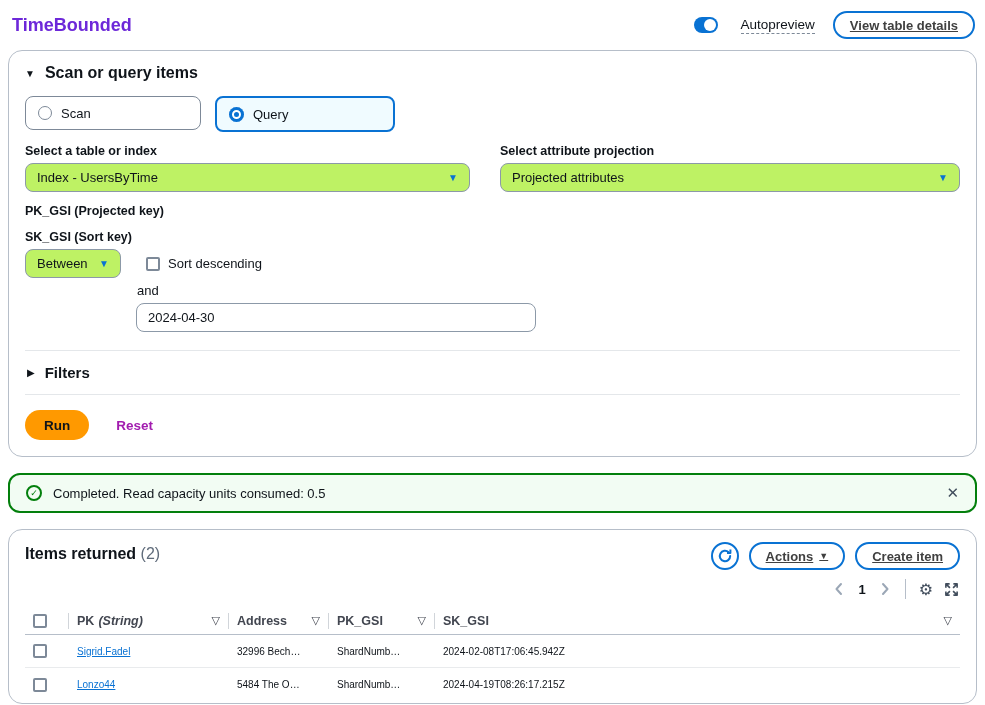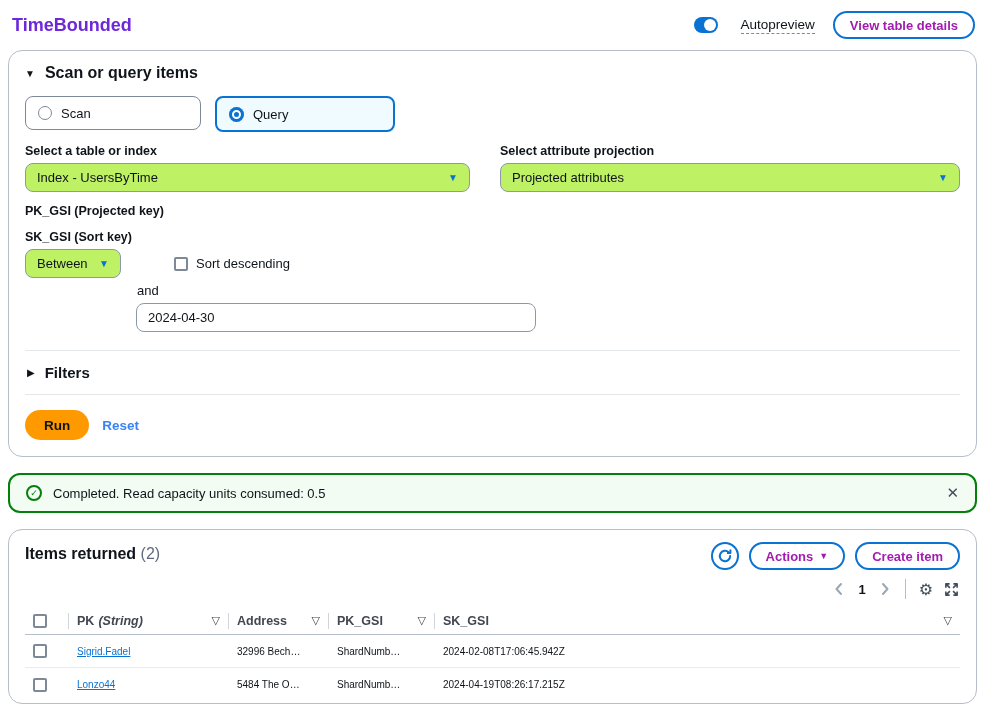--- a/index.html
+++ b/index.html
@@ -12,21 +12,21 @@
     padding: 8px 8px 0 8px;
   }
   
   .topbar { display: flex; align-items: center; justify-content: space-between; padding: 2px 2px 0 4px; height: 32px; }
   .page-title { font-size: 18px; font-weight: 700; color: #6d28d9; }
   .topbar-right { display: flex; align-items: center; gap: 18px; }
   .toggle-group { display: flex; align-items: center; gap: 23px; }
   .toggle { width: 24px; height: 16px; border-radius: 8px; background: #0972d3; position: relative; cursor: pointer; }
   .toggle .knob { position: absolute; top: 2px; right: 2px; width: 12px; height: 12px; border-radius: 50%; background: #fff; }
   .toggle-label { font-size: 13.5px; border-bottom: 1px dashed #7d8998; padding-bottom: 1px; }
-  .btn-outline { display: inline-flex; align-items: center; gap: 6px; height: 28px; padding: 0 15px; border: 2px solid #0972d3; border-radius: 16px; background: #fff; color: #a21caf; font-weight: 700; font-size: 13px; cursor: pointer; }
+  .btn-outline { display: inline-flex; align-items: center; gap: 6px; height: 28px; padding: 0 15px; border: 2px solid #0972d3; border-radius: 16px; background: #fff; color: #404040; font-weight: 700; font-size: 13px; cursor: pointer; text-decoration: underline; }
   
   .panel { border: 1px solid #b6bec9; border-radius: 14px; background: #fff; margin-top: 10px; }
   .panel-inner { padding: 13px 16px 16px 16px; }
   .panel-title-row { display: flex; align-items: center; gap: 10px; cursor: pointer; }
   .panel-title { font-size: 16px; font-weight: 700; }
   .caret { font-size: 10px; color: #0f141a; }
   
   .mode-row { display: flex; gap: 14px; margin-top: 14px; }
   .mode-tile { display: flex; align-items: center; gap: 9px; height: 29px; padding: 16px 12px; border-radius: 8px; cursor: pointer; }
   .mode-tile.unselected { width: 176px; border: 1.5px solid #7d8998; background: #fff; }
@@ -40,28 +40,28 @@
   .col-right { flex: 1; }
   .select { display: flex; align-items: center; justify-content: space-between; height: 29px; border: 1.5px solid #8c99a8; border-radius: 8px; background: #bef264; padding: 0 11px; cursor: pointer; }
   .select .caret-blue { color: #0972d3; font-size: 10px; }
   .text-input { height: 29px; width: 100%; border: 1.5px solid #8c99a8; border-radius: 8px; padding: 0 11px; font-size: 13px; font-family: inherit; color: #0f141a; background: #fff; }
   .pk-input { width: 628px; display: block; }
   .sk-row { display: flex; align-items: center; gap: 15px; }
   .sk-cond { width: 96px; }
   .sk-value { width: 400px; }
   .and-label { margin: 5px 0 5px 112px; font-size: 13px; }
   .sk-value2 { margin-left: 111px; }
-  .checkbox-group { display: flex; align-items: center; gap: 8px; margin-left: 38px; cursor: pointer; }
+  .checkbox-group { display: flex; align-items: center; gap: 8px; margin-left: 10px; cursor: pointer; }
   .checkbox { width: 14px; height: 14px; border: 2px solid #7d8998; border-radius: 2px; background: #fff; }
   .divider { border-top: 1px solid #e4e7ea; margin: 18px 0 0 0; }
   .filters-row { display: flex; align-items: center; gap: 10px; padding: 13px 2px; cursor: pointer; }
   .filters-label { font-size: 15px; font-weight: 700; }
   .actions-row { display: flex; align-items: center; margin-top: 15px; }
   .btn-run { height: 30px; padding: 0 19px; border: none; border-radius: 18px; background: #ff9900; font-weight: 700; font-size: 13.5px; color: #0f141a; cursor: pointer; font-family: inherit; }
-  .btn-link { margin-left: 13px; background: none; border: none; color: #3b82f6; font-weight: 700; font-size: 13.5px; cursor: pointer; font-family: inherit; }
+  .btn-link { margin-left: 27px; background: none; border: none; color: #a21caf; font-weight: 700; font-size: 13.5px; cursor: pointer; font-family: inherit; }
   
   .alert { margin-top: 16px; display: flex; align-items: center; gap: 11px; border: 2px solid #037f0c; border-radius: 12px; background: #f2fcf3; padding: 0 16px; height: 40px; }
   .check-circle { width: 16px; height: 16px; border: 2px solid #037f0c; border-radius: 50%; color: #037f0c; font-size: 9px; font-weight: 700; display: flex; align-items: center; justify-content: center; flex: none; }
   .alert-text { flex: 1; font-size: 13px; }
   .alert-close { background: none; border: none; color: #414d5c; font-size: 15px; cursor: pointer; font-family: inherit; }
   
   .results-inner { padding: 12px 16px 2px 16px; }
   .results-head { display: flex; align-items: flex-start; justify-content: space-between; }
   .results-title { font-size: 16px; font-weight: 700; padding-top: 3px; }
   .results-count { font-weight: 400; color: #5f6b7a; }

